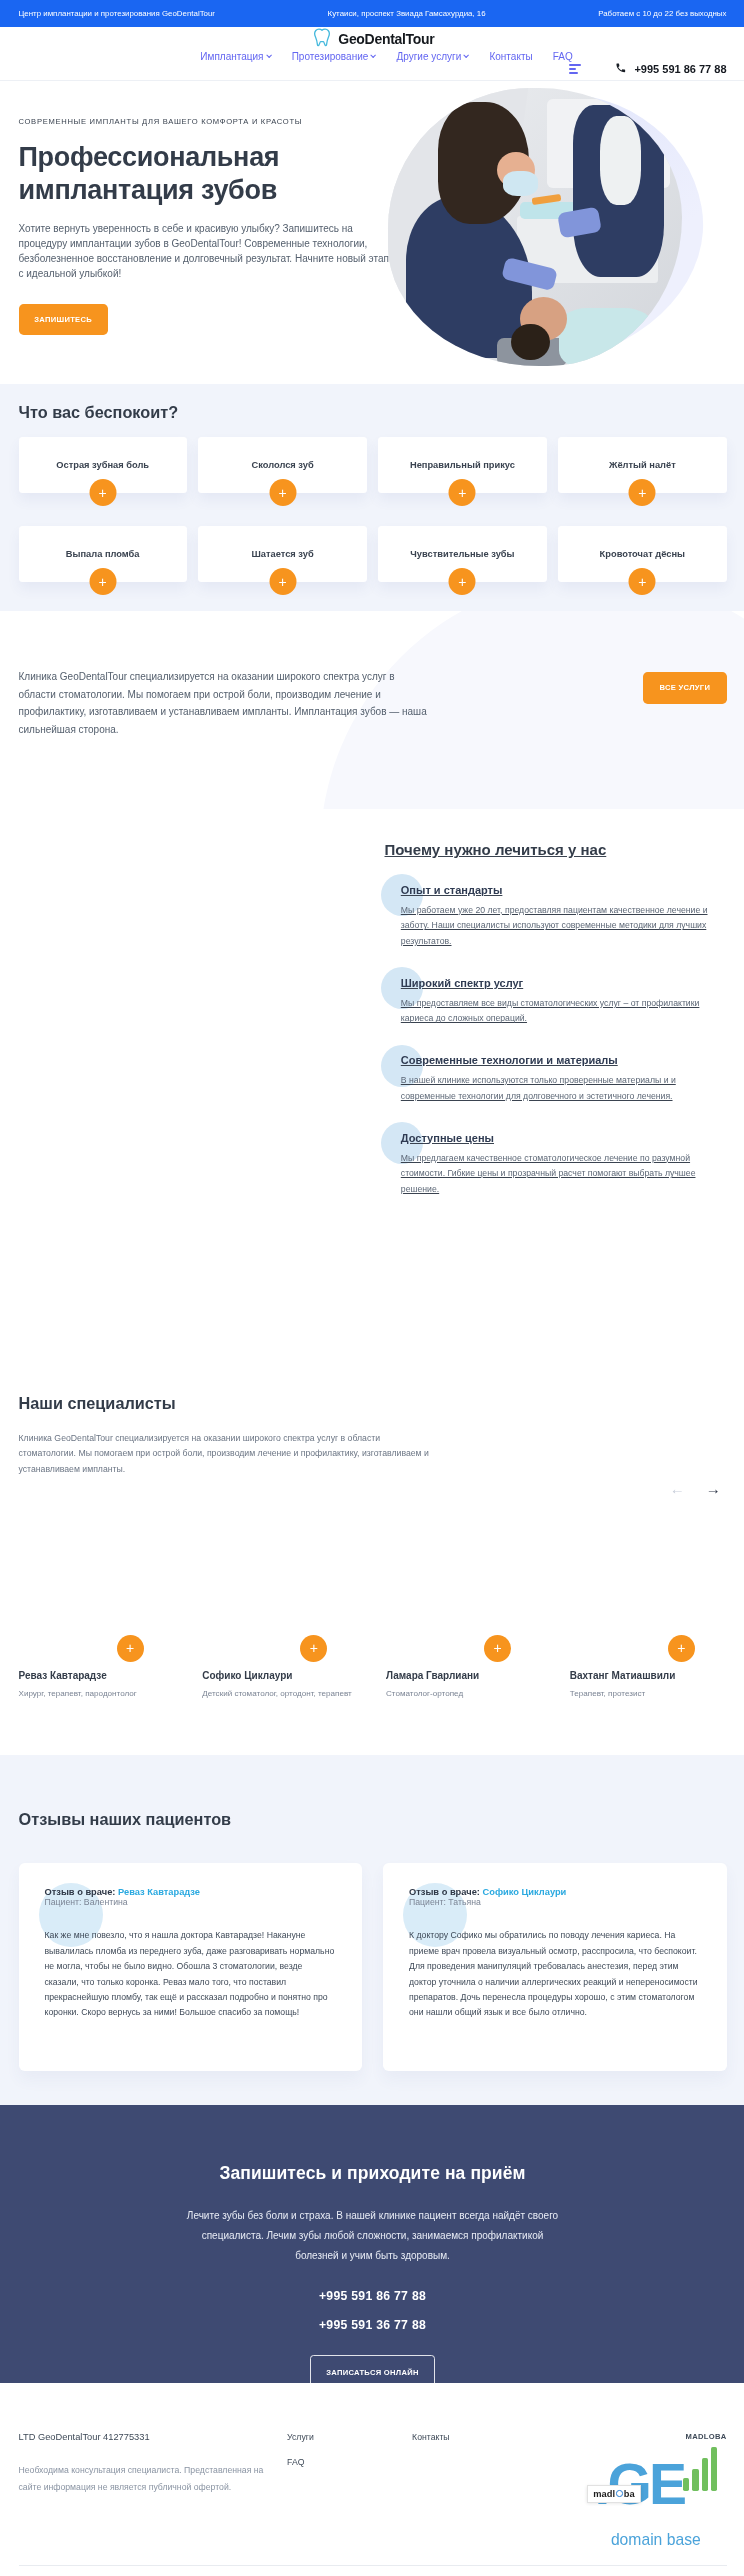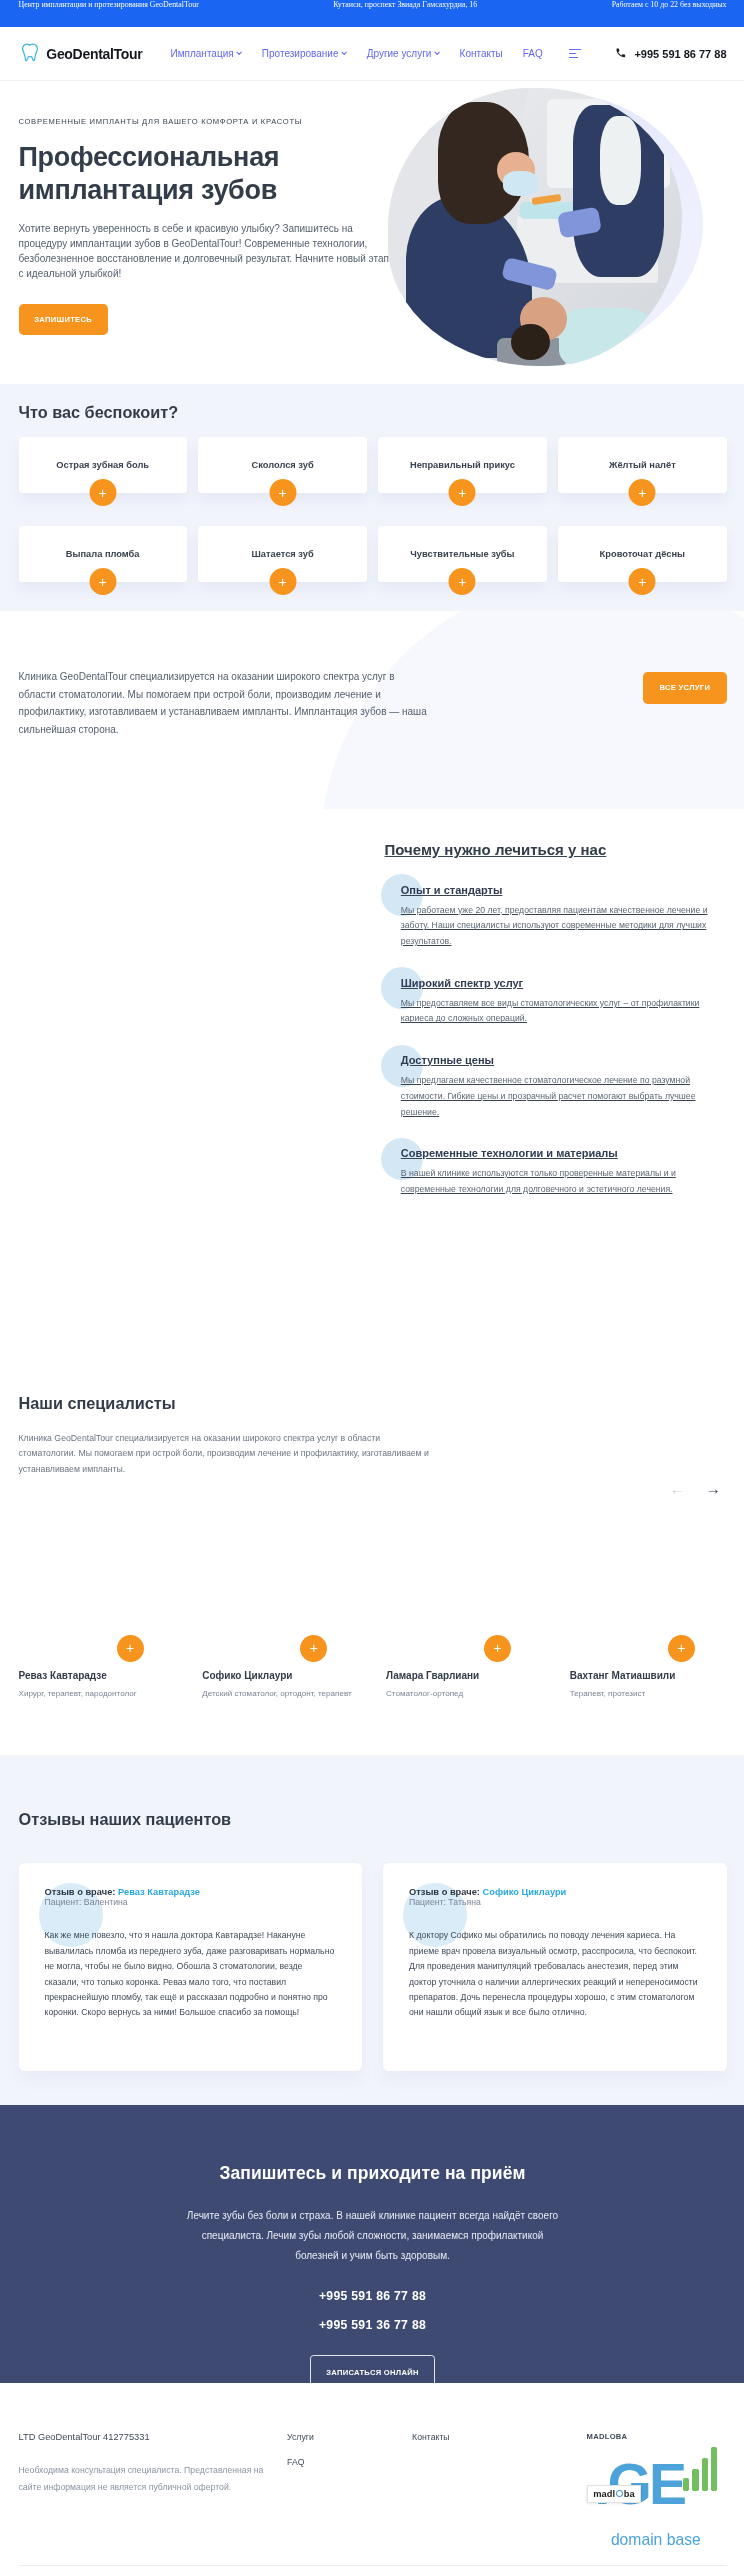--- a/index.html
+++ b/index.html
@@ -6,25 +6,25 @@
   html,body { background:#fff; }
   body {
     width:745px; margin:0 auto;
     font-family:"Liberation Sans", sans-serif;
     color:#3a4350;
   }
   .wrap { width:708px; margin:0 auto; position:relative; }
 
   
   .topbar { height:27px; background:#1A66F2; color:#fff; font-size:7.9px; }
-  .topbar .wrap { height:100%; display:flex; justify-content:space-between;font-family:Liberation Serif, serif; }
+  .topbar .wrap { height:100%; display:flex; align-items:center; justify-content:space-between; }
 
   
   .header { height:54px; background:#fff; border-bottom:0.6px solid #edf0f5; }
-  .header .wrap { height:100%; display:flex; align-items:center; }
+  .header .wrap { height:100%; display:flex; align-items:center;flex-direction:column; }
   .brand { display:flex; align-items:center; gap:5.8px; cursor:pointer; }
   .brand-name { font-size:14px; font-weight:700; color:#15191e; letter-spacing:-0.3px; }
   .nav { display:flex; align-items:center; gap:20px; margin-left:28px; }
   .nav a { text-decoration:none; color:#6366F1; font-size:10px; display:flex; align-items:center; gap:4.1px; cursor:pointer; }
   .chev { width:4.1px; height:4.1px; border-left:1.2px solid #6366F1; border-bottom:1.2px solid #6366F1; transform:rotate(-45deg) translateY(-1.2px); display:inline-block; }
   .header-right { margin-left:auto; display:flex; align-items:center; gap:34px; }
   .menu-icon { display:flex; flex-direction:column; gap:2.3px; cursor:pointer; }
   .menu-icon i { display:block; height:1.7px; border-radius:1.2px; background:#6366F1; }
   .menu-icon i:nth-child(1){ width:11.6px; }
   .menu-icon i:nth-child(2){ width:7px; }
@@ -140,21 +140,21 @@
 
   
   .footer { height:193px; background:#fff; padding-top:49px; }
   .footer-cols { display:flex; }
   .f-col1 { width:250px; }
   .f-company { font-size:9.3px; color:#3f4a58; }
   .f-disclaimer { margin-top:20px; font-size:8.7px; line-height:17px; color:#8a94a3; }
   .f-col2 { width:125px; margin-left:18.6px; display:flex; flex-direction:column; gap:15px; }
   .f-col3 { width:125px; }
   .f-link { font-size:8.7px; color:#3f4a58; text-decoration:none; cursor:pointer; }
-  .f-col4 { margin-left:auto; width:140px; }
+  .f-col4 { margin-left:auto; width:140px;text-align:right; }
   .madloba-label { font-size:7.6px; font-weight:700; color:#3f4a58; letter-spacing:0.3px; }
   .ge-logo { position:relative; margin-top:5.8px; height:102px; }
   .ge-bars { position:absolute; right:9.3px; top:0; display:flex; align-items:flex-end; gap:2.9px; }
   .ge-bars i { display:block; width:6.4px; background:#71BF5E; border-radius:1.7px; }
   .ge-bars i:nth-child(1){ height:12.8px; } .ge-bars i:nth-child(2){ height:22px; }
   .ge-bars i:nth-child(3){ height:33px; } .ge-bars i:nth-child(4){ height:44px; }
   .ge-text { position:absolute; left:8.1px; top:9.3px; font-size:57px; font-weight:700; color:#4BA3DA; letter-spacing:-2.9px; line-height:1; }
   .madloba-badge { position:absolute; left:0; top:38px; background:#fff; border:0.6px solid #e2e2e2;
     box-shadow:0 1.2px 3.5px rgba(0,0,0,0.12); padding:2.9px 5.8px; font-size:9.3px; font-weight:700; color:#1c1c1c;
     display:flex; align-items:center; gap:1.2px; }
@@ -315,27 +315,27 @@
           <h3>Опыт и стандарты</h3>
           <p>Мы работаем уже 20 лет, предоставляя пациентам качественное лечение и заботу. Наши специалисты используют современные методики для лучших результатов.</p>
         </div>
         <div class="why-item">
           <div class="why-bullet"></div>
           <h3>Широкий спектр услуг</h3>
           <p>Мы предоставляем все виды стоматологических услуг – от профилактики кариеса до сложных операций.</p>
         </div>
         <div class="why-item">
           <div class="why-bullet"></div>
+          <h3>Современные технологии и материалы</h3>
+          <p>В нашей клинике используются только проверенные материалы и и современные технологии для долговечного и эстетичного лечения.</p>
+        </div>
+        <div class="why-item">
+          <div class="why-bullet"></div>
           <h3>Доступные цены</h3>
           <p>Мы предлагаем качественное стоматологическое лечение по разумной стоимости. Гибкие цены и прозрачный расчет помогают выбрать лучшее решение.</p>
-        </div>
-        <div class="why-item">
-          <div class="why-bullet"></div>
-          <h3>Современные технологии и материалы</h3>
-          <p>В нашей клинике используются только проверенные материалы и и современные технологии для долговечного и эстетичного лечения.</p>
         </div>
       </div>
     </div>
   </div>
 </section>
 
 <section class="team">
   <div class="wrap">
     <h2>Наши специалисты</h2>
     <p class="team-intro">Клиника GeoDentalTour специализируется на оказании широкого спектра услуг в области стоматологии. Мы помогаем при острой боли, производим лечение и профилактику, изготавливаем и устанавливаем импланты.</p>

